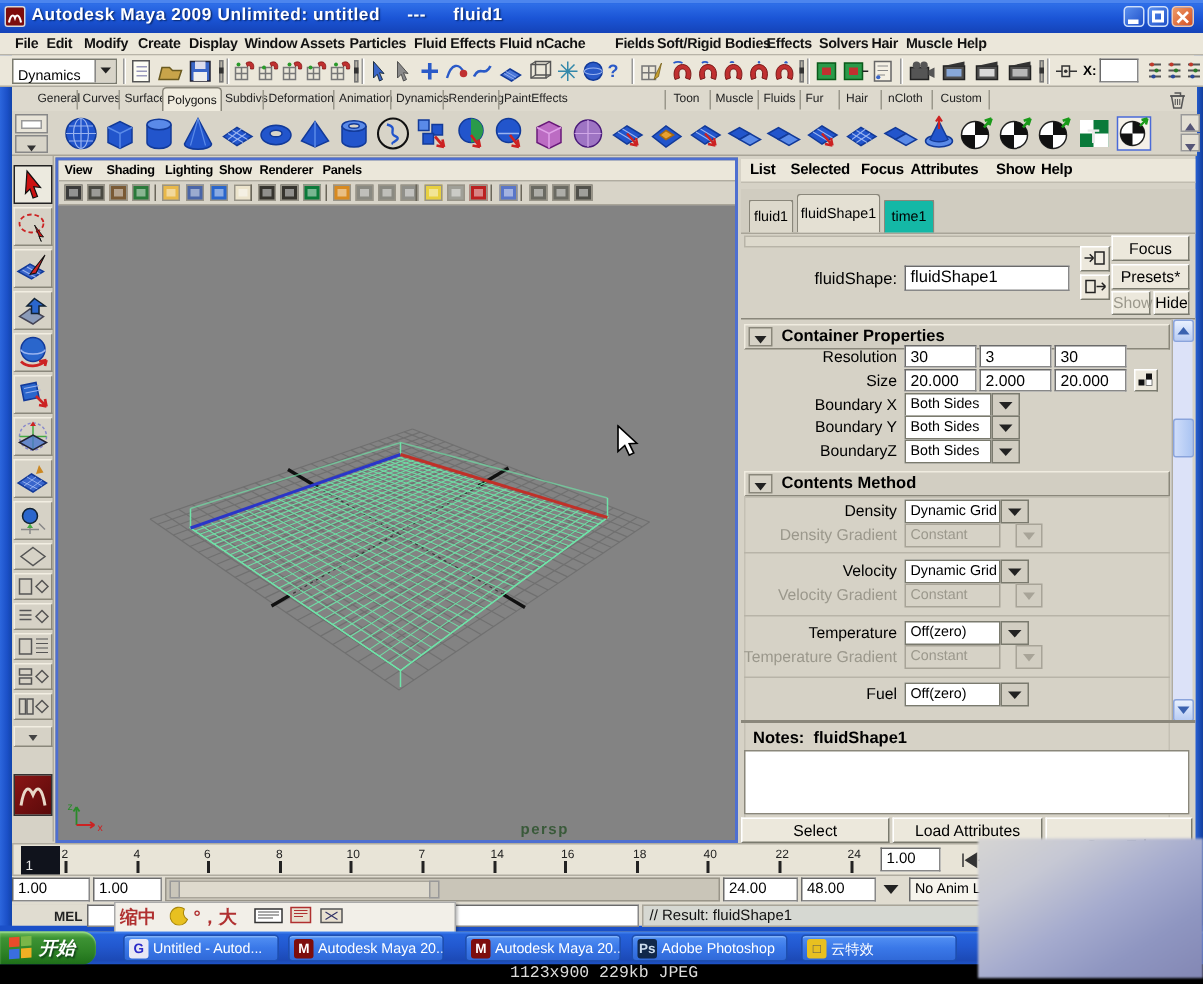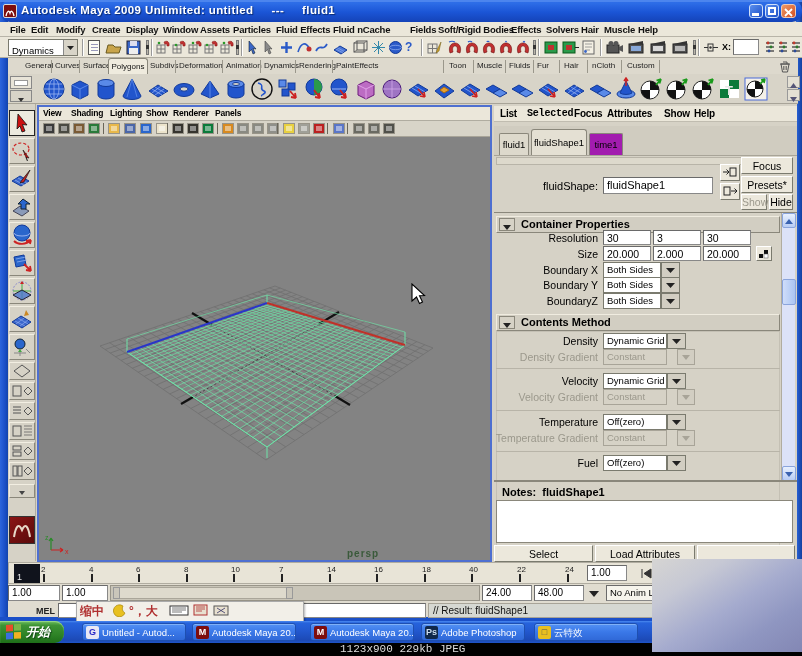--- a/index.html
+++ b/index.html
@@ -8,21 +8,21 @@
 .b{font-weight:bold;}
 .field{background:#fff;border:1px solid #888;border-top-color:#6a6a6a;border-left-color:#6a6a6a;font-size:11px;color:#000;padding:1px 3px;overflow:hidden;white-space:nowrap;}
 .btn3d{background:#ece8dc;border:1px solid;border-color:#fff #7a7a6e #7a7a6e #fff;}
 .lbl{font-size:11px;color:#000;white-space:nowrap;}
 .graytxt{color:#9b988c;}
 </style></head><body>
 <div class="abs" style="left:0;top:0;width:802px;height:621px;background:#d6d2c6;"></div>
 <div class="abs" style="left:0;top:0;width:8px;height:621px;background:linear-gradient(90deg,#2c66dd,#1b50c8 60%,#1244ab);"></div>
 <div class="abs" style="left:796px;top:0;width:6px;height:621px;background:linear-gradient(90deg,#2c66dd,#123f9e);"></div>
 <div class="abs" style="left:0;top:617px;width:802px;height:4px;background:#1b50c8;"></div>
-<div class="abs" style="left:0;top:0;width:802px;height:22px;background:linear-gradient(180deg,#1e5cd8 0%,#2e6ee8 12%,#1b55d6 55%,#1443b8 100%);border-radius:10px;">
+<div class="abs" style="left:0;top:0;width:802px;height:22px;background:linear-gradient(180deg,#1e5cd8 0%,#2e6ee8 12%,#1b55d6 55%,#1443b8 100%);">
 <div class="abs" style="left:0;top:0;width:802px;height:2px;background:#4c85ee;"></div>
 <div class="abs" style="left:3px;top:4px;width:14px;height:14px;background:#7d0d0d;border:1px solid #d8d8d8;border-radius:2px;">
 <svg width="12" height="12">
         <path d="M2 9 C3 4 5 3 6 6 C7 3 9 4 10 9" stroke="#fff" stroke-width="1.4" fill="none"></path>
       </svg></div>
 <div class="abs b" style="left:21px;top:4px;font-size:11.5px;color:#fff;letter-spacing:0.4px;text-shadow:1px 1px 1px #0a2a70;">Autodesk Maya 2009 Unlimited: untitled&nbsp;&nbsp;&nbsp;&nbsp;&nbsp;---&nbsp;&nbsp;&nbsp;&nbsp;&nbsp;fluid1</div>
 <div class="abs" style="left:749px;top:4px;width:14px;height:14px;background:linear-gradient(135deg,#5a8fee,#1e50c8);border:1px solid #cfe0fa;border-radius:3px;">
       <div class="abs" style="left:2px;top:8px;width:7px;height:3px;background:#fff;"></div>
     </div>
 <div class="abs" style="left:765px;top:4px;width:14px;height:14px;background:linear-gradient(135deg,#5a8fee,#1e50c8);border:1px solid #cfe0fa;border-radius:3px;">
@@ -729,30 +729,30 @@
         <text x="22" y="22" font-size="7" fill="#cc2222">x</text>
       </svg>
       <svg class="abs" style="left:371px;top:146px;" width="16" height="22">
         <path d="M2 1 L2 18 L6.5 14 L9.5 20.5 L12.5 19 L9.5 12.8 L14.5 12.5 Z" fill="#fff" stroke="#000" stroke-width="1.1"></path>
       </svg>
     </div>
   </div>
 <div class="abs" style="left:494px;top:104px;width:303px;height:458px;background:#d6d2c6;overflow:hidden;">
     <div style="position:absolute;left:0;top:2px;width:303px;height:16px;background:#ebe7da;border-bottom:1px solid #c0bcb0;">
       <span class="abs b" style="left:6px;top:2px;font-size:10px;letter-spacing:-0.2px;">List</span>
-      <span class="abs b" style="left:33px;top:2px;font-size:10px;letter-spacing:-0.2px;font-family:Liberation Mono, monospace;">Selected</span>
+      <span class="abs b" style="left:33px;top:2px;font-size:10px;letter-spacing:-0.2px;">Selected</span>
       <span class="abs b" style="left:80px;top:2px;font-size:10px;letter-spacing:-0.2px;">Focus</span>
       <span class="abs b" style="left:113px;top:2px;font-size:10px;letter-spacing:-0.2px;">Attributes</span>
       <span class="abs b" style="left:170px;top:2px;font-size:10px;letter-spacing:-0.2px;">Show</span>
       <span class="abs b" style="left:200px;top:2px;font-size:10px;letter-spacing:-0.2px;">Help</span>
     </div>
     <div class="abs" style="left:0;top:22px;width:303px;height:30px;background:#d0ccc0;border-bottom:1px solid #a8a498;">
       <div class="abs" style="left:5px;top:7px;width:30px;height:22px;background:#ddd9cc;border:1px solid #8a877b;border-bottom:none;border-radius:2px 2px 0 0;font-size:9.5px;text-align:center;padding-top:5px;">fluid1</div>
       <div class="abs" style="left:37px;top:3px;width:56px;height:26px;background:#e4e0d3;border:1px solid #8a877b;border-bottom:none;border-radius:3px 3px 0 0;font-size:9.5px;text-align:center;padding-top:7px;">fluidShape1</div>
-      <div class="abs" style="left:95px;top:7px;width:34px;height:22px;background:#a21caf;border:1px solid #8a877b;border-bottom:none;border-radius:2px 2px 0 0;font-size:9.5px;text-align:center;padding-top:5px;">time1</div>
+      <div class="abs" style="left:95px;top:7px;width:34px;height:22px;background:#14b8a6;border:1px solid #8a877b;border-bottom:none;border-radius:2px 2px 0 0;font-size:9.5px;text-align:center;padding-top:5px;">time1</div>
     </div>
     <div class="abs" style="left:2px;top:53px;width:297px;height:8px;background:#ddd9cc;border:1px solid #b8b4a8;"></div>
     <div class="abs lbl" style="left:40px;top:76px;width:64px;text-align:right;">fluidShape:</div>
     <div class="abs field" style="left:109px;top:73px;width:110px;height:17px;">fluidShape1</div>
     <div class="abs btn3d" style="left:226px;top:60px;width:20px;height:17px;"><svg width="18" height="15">
         <rect x="9" y="3" width="6" height="8" fill="none" stroke="#222"></rect>
         <path d="M2 7 h6 M8 7 l-2.5 -2.5 M8 7 l-2.5 2.5" stroke="#222" fill="none"></path>
       </svg></div>
     <div class="abs btn3d" style="left:226px;top:79px;width:20px;height:17px;"><svg width="18" height="15">
         <rect x="3" y="3" width="6" height="8" fill="none" stroke="#222"></rect>

